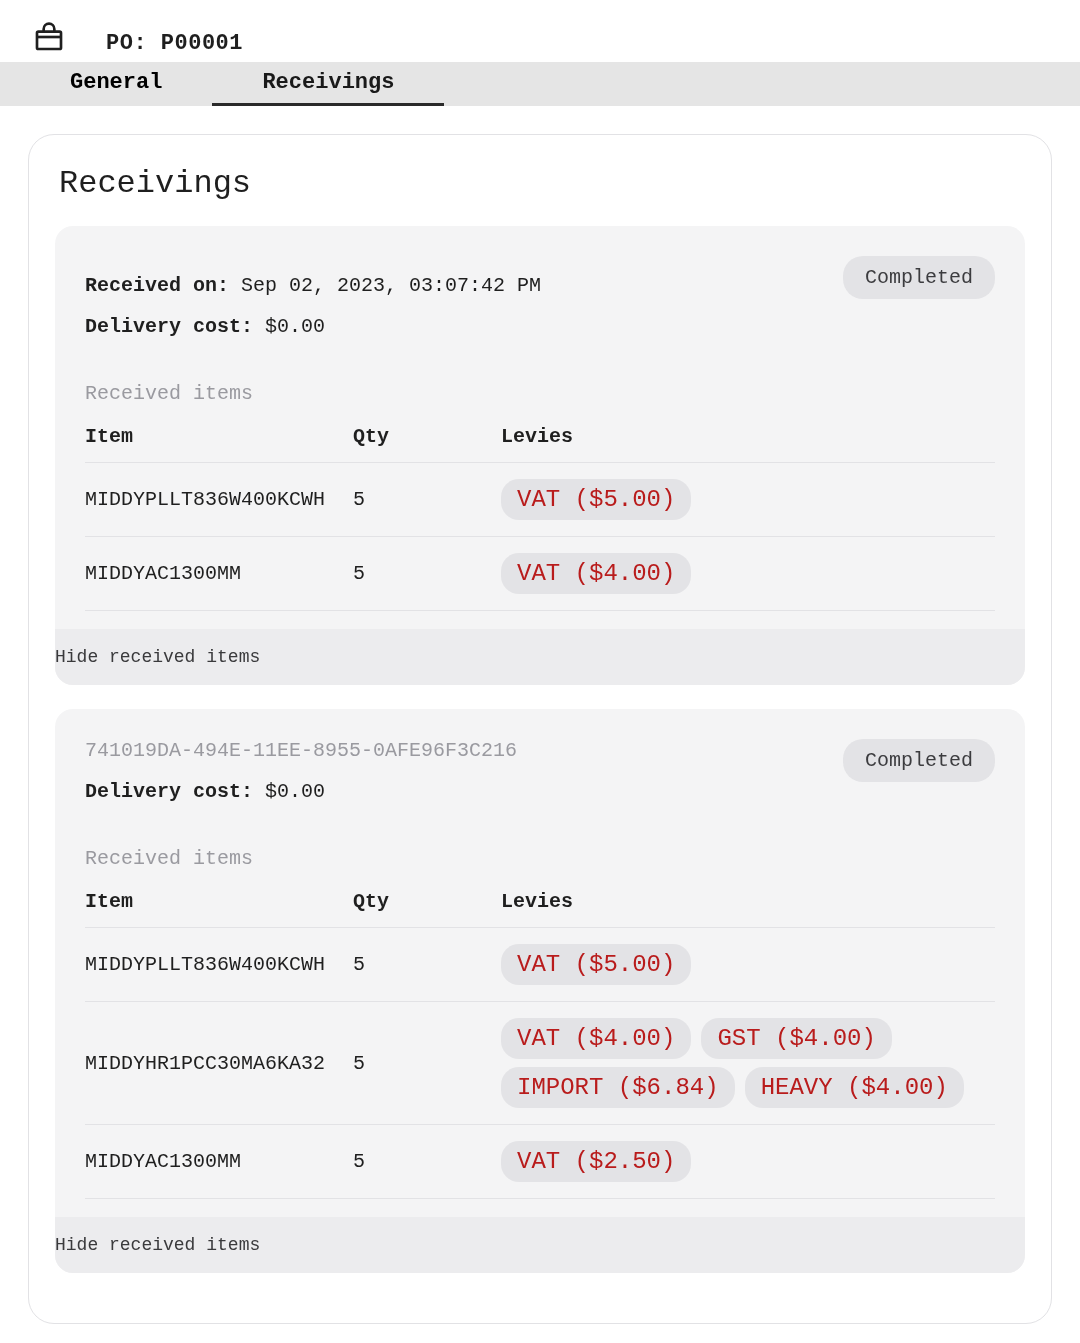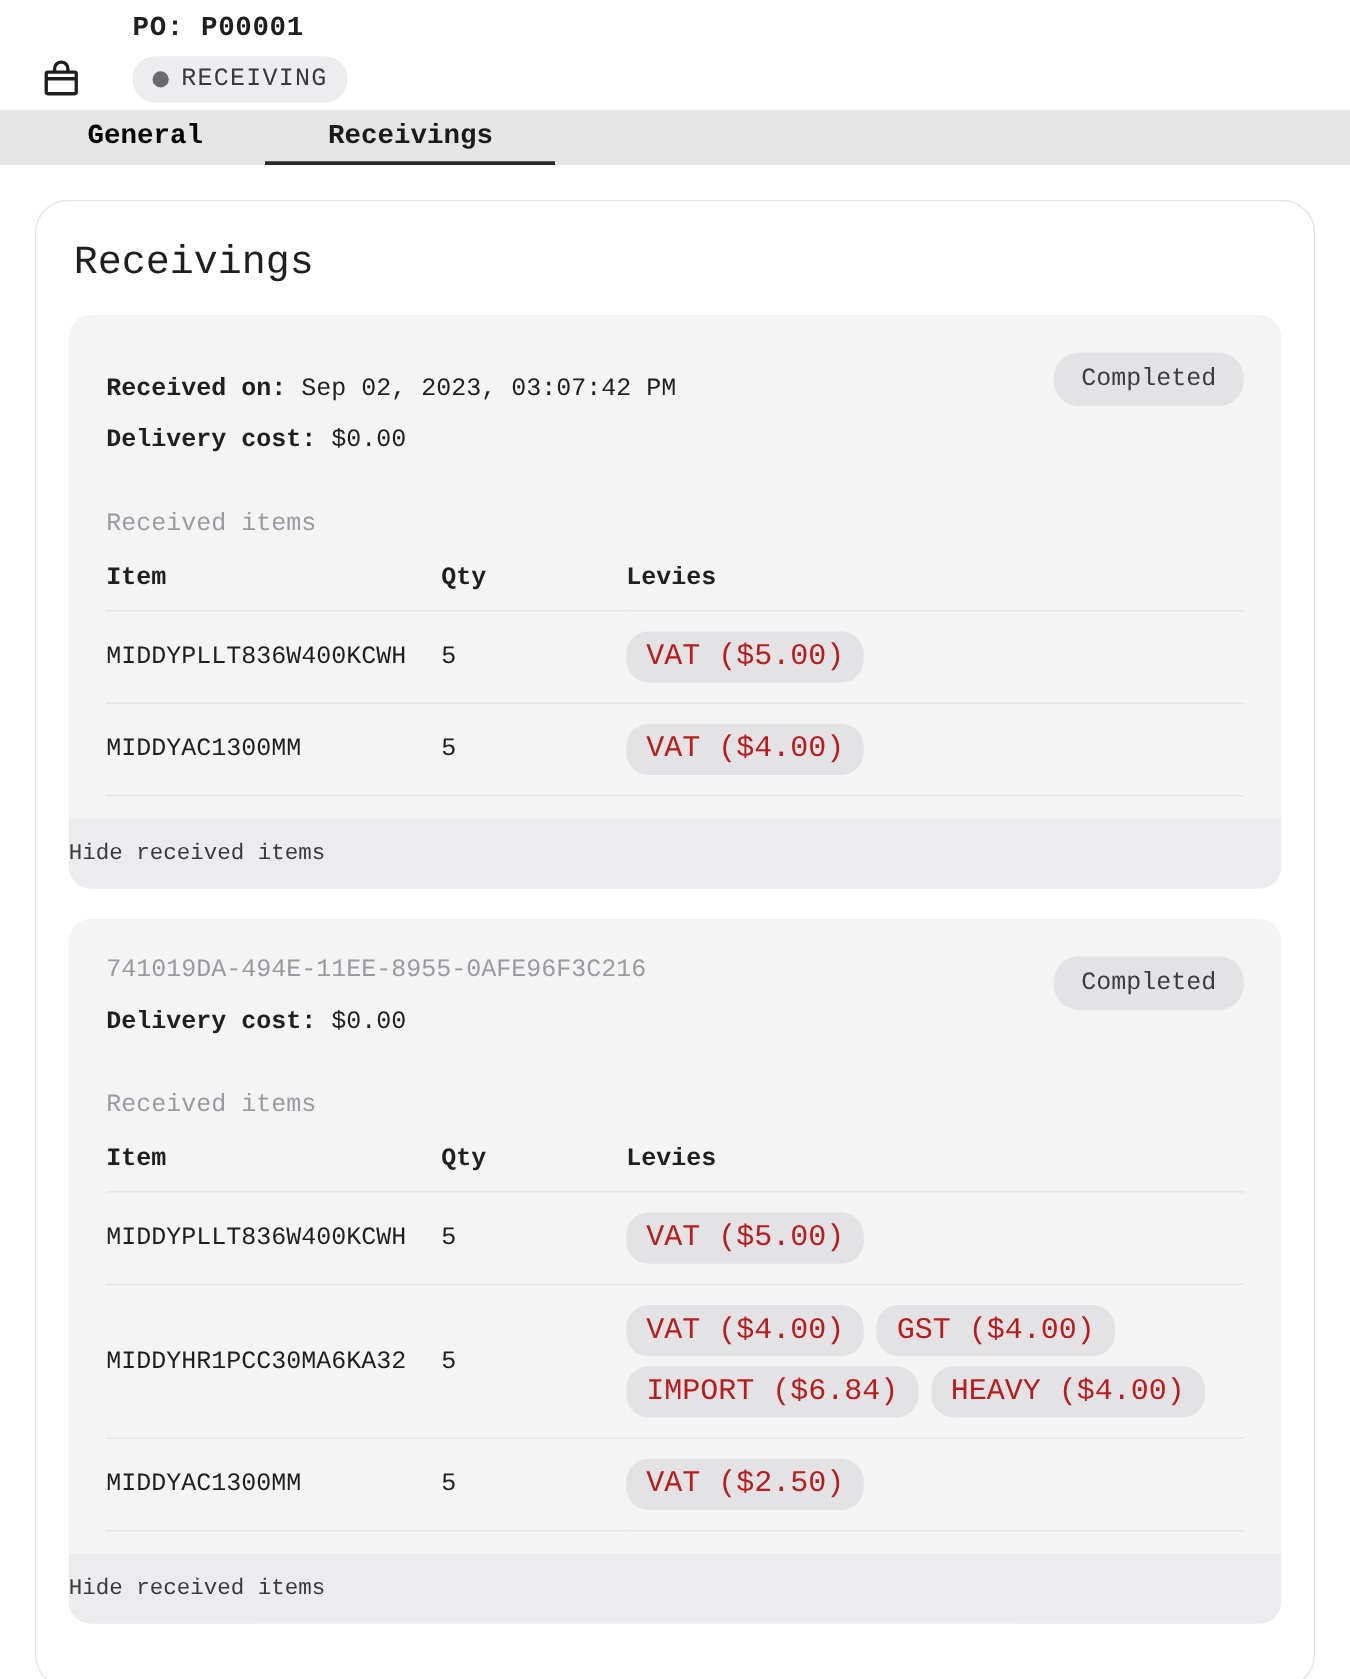--- a/index.html
+++ b/index.html
@@ -181,24 +181,20 @@
     <svg viewBox="0 0 24 24" width="32" height="32" fill="none" stroke="#1f1f1f" stroke-width="2" stroke-linejoin="round">
       <rect x="3" y="8" width="18" height="13" rx="1"></rect>
       <path d="M3 12h18"></path>
       <path d="M8 8V6a4 4 0 0 1 8 0v2"></path>
     </svg>
   </div>
   <div>
     <div class="header-title">
       <span>PO:</span>
       <span>P00001</span>
-    </div>
-    <div class="status-pill">
-      <span class="status-dot"></span>
-      <span>RECEIVING</span>
     </div>
   </div>
 </div>
 
 <div class="tabs" id="tabs-bar">
     <div class="tab">General</div>
     <div class="tab active">Receivings</div>
   </div>
 
 <div class="panel">

